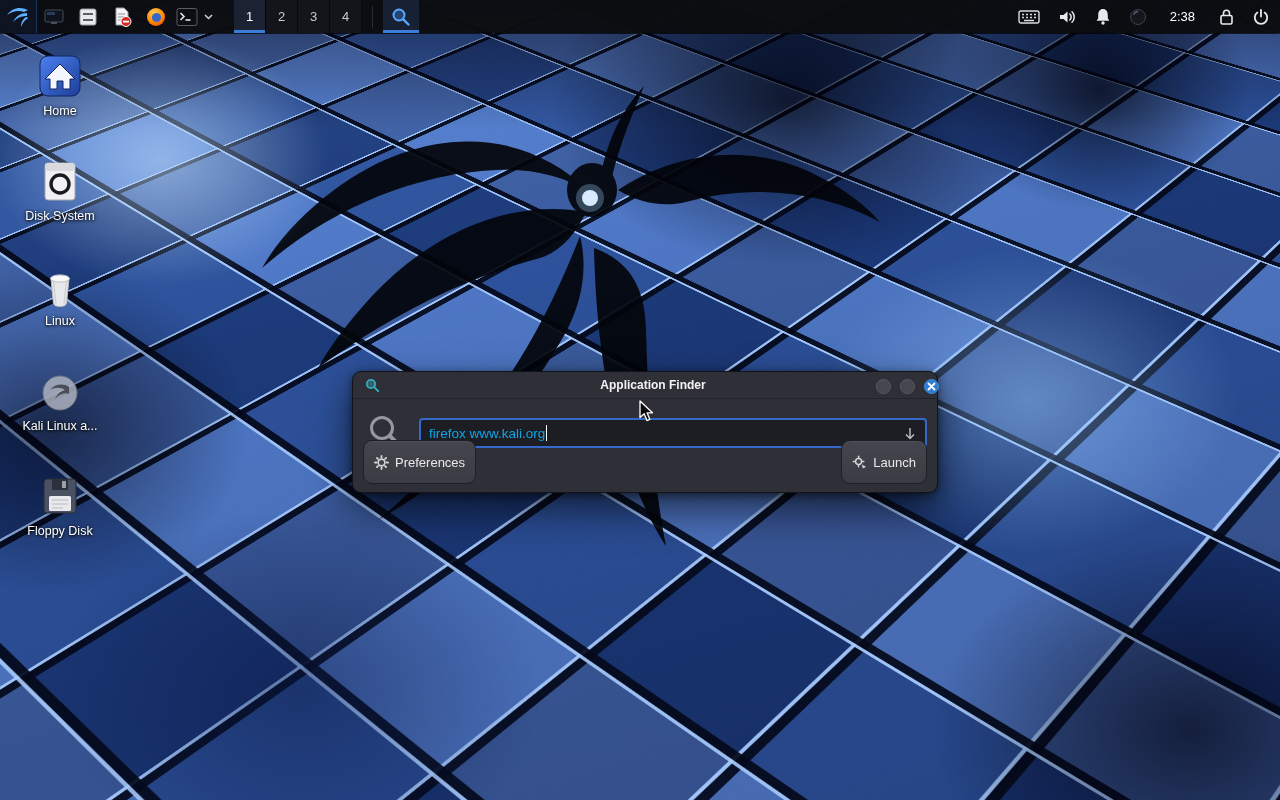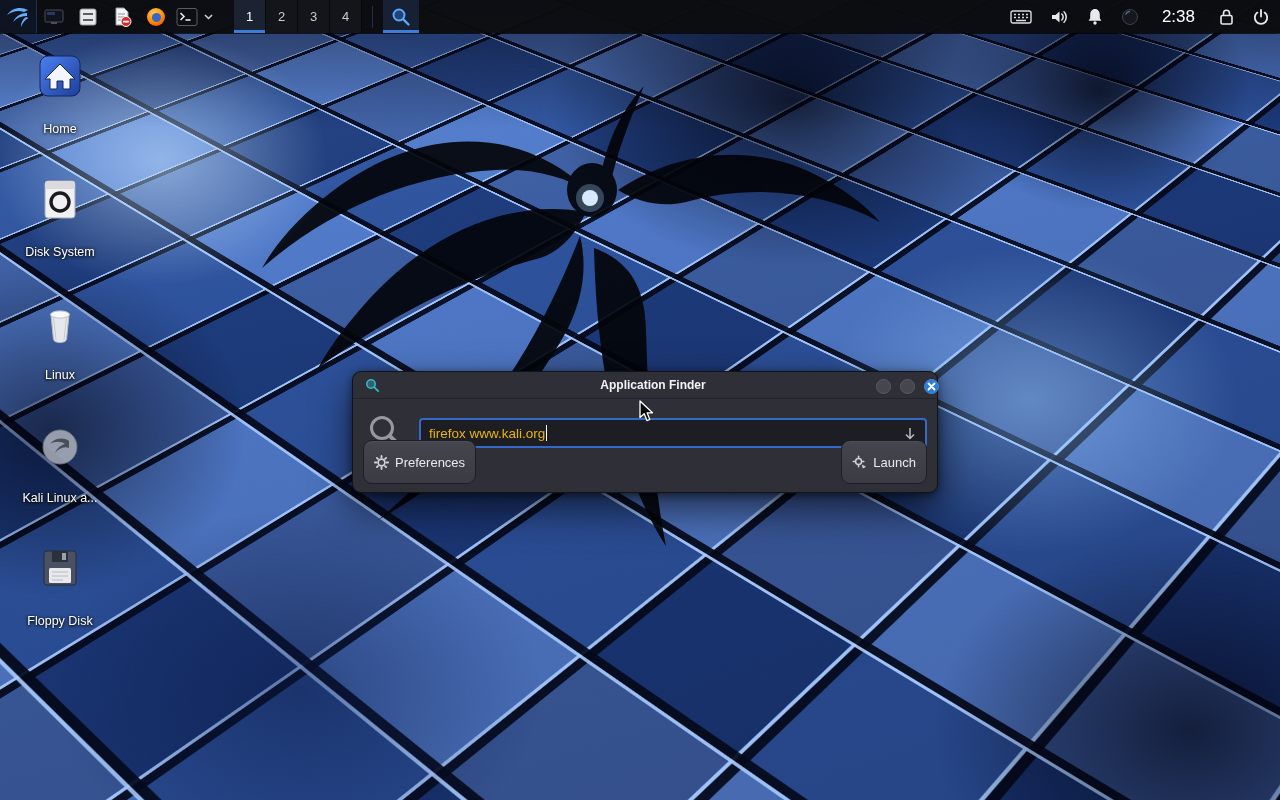--- a/index.html
+++ b/index.html
@@ -49,27 +49,27 @@
   .term-wrap { display:flex; align-items:center; }
   .chevron-btn { width:15px; }
   .workspaces { display:flex; margin-left:18px; height:100%; }
   .ws { width:32px; height:33px; display:flex; align-items:center; justify-content:center;
     color:#c7cad2; font-size:13px; background:#13151b; border-right:1px solid #07080b; }
   .ws.active { color:#fff; background:#1b2231; box-shadow:inset 0 -3px 0 #3b7dd8; }
   .psep { width:1px; height:22px; background:#2a2d36; margin:0 10px; }
   .task { width:36px; height:33px; display:flex; align-items:center; justify-content:center;
     background:#182033; box-shadow:inset 0 -3px 0 #3b7dd8; }
   .panel-right { margin-left:auto; display:flex; align-items:center; gap:17px; padding-right:10px; }
-  .clock { color:#ffffff; font-size:17px; padding:0 6px; }
+  .clock { color:#ffffff; font-size:13px; padding:0 6px; }
 
   
   .desk-icons { position:absolute; left:12px; top:50px; width:96px; z-index:10; }
   .desk-item { width:96px; text-align:center; margin-bottom:36px; cursor:default; }
   .desk-item .dicon { height:50px; display:flex; align-items:flex-end; justify-content:center; }
-  .desk-item .dlabel { margin-top:22px; color:#ffffff; font-size:12.5px; line-height:15px;
+  .desk-item .dlabel { margin-top:4px; color:#ffffff; font-size:12.5px; line-height:15px;
     text-shadow:0 1px 3px rgba(0,0,0,.95), 0 0 4px rgba(0,0,0,.7); white-space:nowrap; overflow:hidden; }
 
   
   .finder {
     position:absolute; left:352px; top:371px; width:586px; height:122px; z-index:30;
     background:#2f3037; border:1px solid #121318; border-radius:9px;
     box-shadow:0 16px 38px rgba(0,0,0,.6), 0 2px 8px rgba(0,0,0,.5);
   }
   .titlebar { position:absolute; left:0; top:0; right:0; height:27px;
     border-bottom:1px solid rgba(0,0,0,.25); }
@@ -79,21 +79,21 @@
   .win-btn { position:absolute; top:7px; width:15px; height:15px; border-radius:50%;
     background:#46464e; border:1px solid #5a5a63; }
   .win-btn.minimize { left:523px; }
   .win-btn.maximize { left:547px; }
   .win-btn.close { left:571px; background:#2d7dd2; border-color:#3b8ce0;
     display:flex; align-items:center; justify-content:center; }
   .entry-magnifier { position:absolute; left:14px; top:41px; }
   .entry { position:absolute; left:66px; top:46px; right:10px; height:30px;
     background:#1d1e23; border:2px solid #3569c9; border-radius:4px;
     display:flex; align-items:center; padding:0 8px; }
-  .query { color:#eab308; font-size:13.5px; white-space:pre; }
+  .query { color:#0ea5e9; font-size:13.5px; white-space:pre; }
   .caret { width:1px; height:16px; background:#fff; margin-left:1px; }
   .entry-arrow { margin-left:auto; }
   .btn { position:absolute; bottom:8px; height:44px; display:flex; align-items:center; gap:6px;
     padding:0 10px; background:linear-gradient(#45454d,#3b3b43); border:1px solid #1e1e24;
     border-radius:9px; color:#e9e9ec; font-size:13px; box-shadow:inset 0 1px 0 rgba(255,255,255,.06); }
   .btn-preferences { left:10px; }
   .btn-launch { right:10px; }
 
   .cursor { position:absolute; left:638px; top:400px; z-index:60; pointer-events:none; }
 </style>

